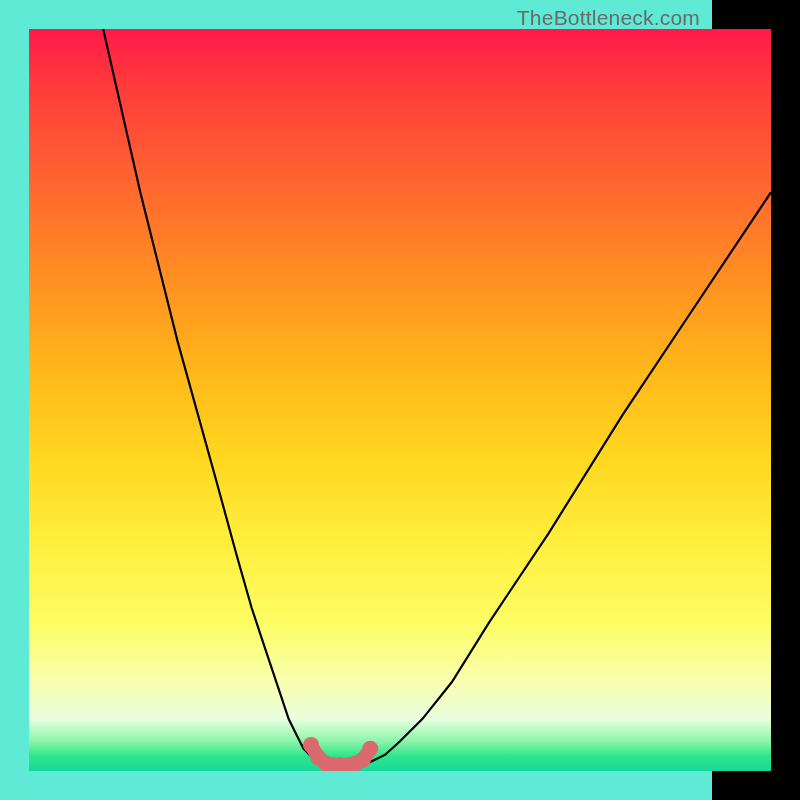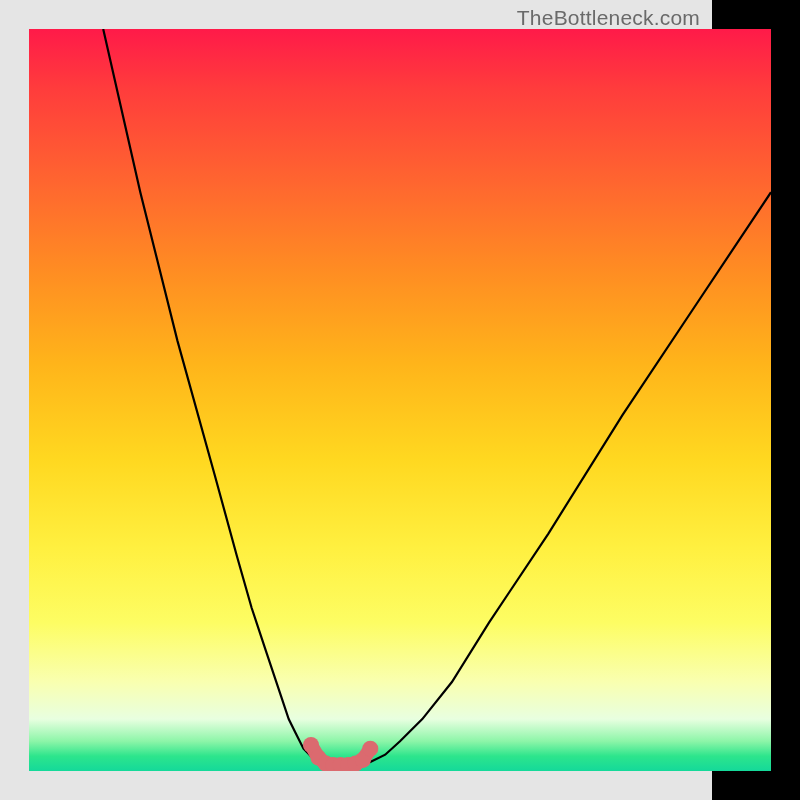--- a/index.html
+++ b/index.html
@@ -7,21 +7,21 @@
     padding: 0;
     width: 800px;
     height: 800px;
     background: #000;
     font-family: Arial, Helvetica, sans-serif;
   }
   .frame {
     position: absolute;
     width: 712px;
     height: 800px;
-    background: #e5e5e5;
+    background: #5eead4;
   }
   .plot {
     position: absolute;
     left: 29px;
     top: 29px;
     width: 742px;
     height: 742px;
     background: linear-gradient(to bottom,
       #ff1a49 0%,
       #ff3c3c 8%,

